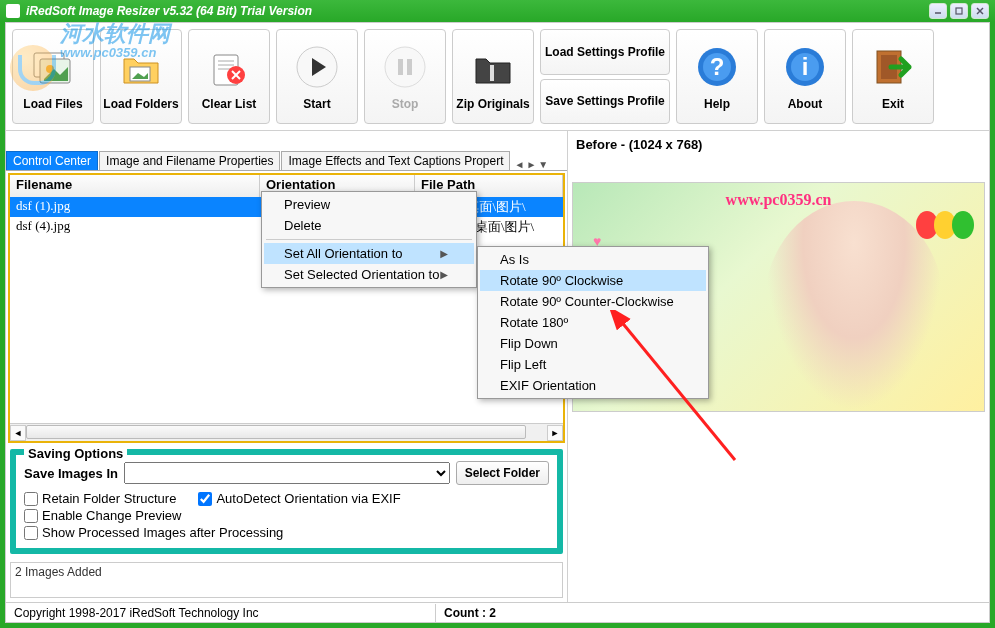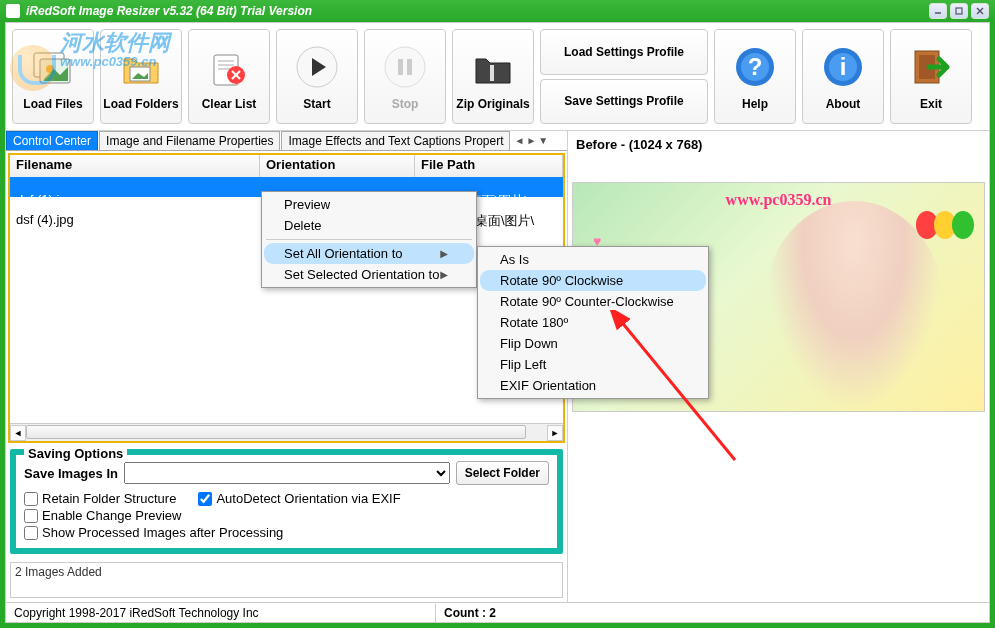--- a/index.html
+++ b/index.html
@@ -13,48 +13,48 @@
 .titlebar .winbtn svg { width: 10px; height: 10px; }
 
 
 .app { position: absolute; left: 5px; right: 5px; top: 22px; bottom: 5px; background: #fff; border: 1px solid #ccc; display: flex; flex-direction: column; }
 
 
 .toolbar { height: 108px; border-bottom: 1px solid #d0d0d0; display: flex; align-items: stretch; padding: 6px; gap: 6px; background: #fff; position: relative; }
 .tbtn { width: 82px; border: 1px solid #ccc; border-radius: 4px; background: linear-gradient(#fff,#f4f4f4); display: flex; flex-direction: column; align-items: center; justify-content: center; font-size: 12px; font-weight: bold; cursor: pointer; padding: 4px 2px; }
 .tbtn .icon { width: 48px; height: 48px; display: flex; align-items: center; justify-content: center; margin-bottom: 6px; }
 .tbtn.disabled { color: #aaa; }
-.tstack { display: flex; flex-direction: column; gap: 4px; width: 168px; }
+.tstack { display: flex; flex-direction: column; gap: 4px; width: 130px; }
 .tstack .tbtn { width: 100%; height: 46px; flex-direction: row; }
 
 
 .watermark { position: absolute; left: 0; top: -4px; pointer-events: none; color: #1596e8; opacity: .55; font-size: 22px; font-weight: bold; font-style: italic; z-index: 5;}
 .watermark .small { font-size: 13px; display:block; color:#1596e8; margin-top:-4px;}
 .watermark .orb { position:absolute; left:4px; top:26px; width:46px; height:46px; background: radial-gradient(circle at 30% 30%, #ffd070, #ff9a1e); border-radius:50%; opacity:.7;}
 .watermark .orb::after{content:"";position:absolute;left:8px;top:10px;width:30px;height:26px;border:4px solid #1596e8;border-top:none;border-radius:0 0 16px 16px;}
 
 
 .main { flex: 1; display: flex; min-height: 0; }
 .leftpane { width: 562px; display: flex; flex-direction: column; border-right: 1px solid #d0d0d0; }
 .rightpane { flex: 1; display: flex; flex-direction: column; padding: 4px; gap: 28px; }
 
 
-.tabbar { height: 20px; display: flex; align-items: center; border-bottom: 1px solid #aaa; font-size: 12px; }
+.tabbar { height: 20px; display: flex; align-items: flex-end; border-bottom: 1px solid #aaa; font-size: 12px; margin-top: 20px; }
 .tab { padding: 2px 6px; border: 1px solid #aaa; border-bottom: none; background: #f4f4f4; margin-right: 1px; cursor: pointer; }
 .tab.active { background: #0a84ff; color: #fff; border-color: #0a6cd0; }
 .tabnav { display: flex; align-items: center; gap: 2px; padding: 0 3px; }
 .tabnav span { font-size: 10px; cursor: pointer; color: #555; }
 
 
 .tablewrap { flex: 1; display: flex; flex-direction: column; border: 2px solid #eab308; margin: 2px; min-height: 0; }
 .thead { display: flex; height: 22px; background: linear-gradient(#fdfdfd,#eee); font-size: 13px; font-weight: bold; }
 .thead > div { border-right: 1px solid #ccc; padding: 2px 6px; }
 .tbody { flex: 1; overflow: hidden; font-size: 13px; position: relative; }
 .trow { display: flex; height: 20px; }
-.trow > div { padding: 15px 6px; white-space: nowrap; overflow: hidden; }
+.trow > div { padding: 1px 6px; white-space: nowrap; overflow: hidden; font-family: Liberation Serif, serif; }
 .trow.selected { background: #0a84ff; color: #fff; }
 .col-file { width: 250px; }
 .col-orient { width: 155px; }
 .col-path { flex: 1; }
 .hscroll { height: 18px; background: #f0f0f0; border-top: 1px solid #ccc; display:flex; align-items:center;}
 .hscroll .arrow{width:16px;height:16px;border:1px solid #ccc;background:#fafafa;display:flex;align-items:center;justify-content:center;font-size:9px;}
 .hscroll .track{flex:1;height:16px;position:relative;}
 .hscroll .thumb{position:absolute;left:0;top:0;height:14px;width:96%;border:1px solid #bbb;background:linear-gradient(#fafafa,#e8e8e8);border-radius:2px;}
 
 
@@ -85,21 +85,21 @@
 .preview .person { position: absolute; right: 40px; top: 18px; width: 180px; height: 210px; background: radial-gradient(ellipse at 50% 20%, #f8e0d0 0%, #f0d0c0 40%, transparent 70%); border-radius: 50% 50% 30% 30%; }
 .preview .balloons { position: absolute; right: 12px; top: 30px; }
 .preview .balloon { width: 22px; height: 28px; border-radius: 50%; display: inline-block; margin: -2px; }
 .preview .b1{background:#ff4040;} .preview .b2{background:#ffd030;} .preview .b3{background:#30c030;}
 .preview .heart { position:absolute; color:#ff77aa; font-size:14px;}
 .rightrest { flex:1; }
 
 
 .ctxmenu { position: absolute; background: #f7f7f7; border: 1px solid #999; box-shadow: 2px 2px 6px rgba(0,0,0,.3); font-size: 13px; padding: 2px; z-index: 50; }
 .ctxmenu .item { padding: 3px 26px 3px 20px; cursor: pointer; white-space: nowrap; display: flex; justify-content: space-between; align-items: center; min-width: 190px; }
-.ctxmenu .item.hl { background: #bfe3ff; border-radius: 9px; }
+.ctxmenu .item.hl { background: #bfe3ff; }
 .ctxmenu .sep { height: 1px; background: #ccc; margin: 3px 2px; }
 .ctxmenu .arrow { font-size: 10px; color: #555; }
 
 
 .red-arrow { position: absolute; z-index: 60; pointer-events: none; }
 </style>
 </head>
 <body>
 
 <div class="titlebar">
@@ -121,21 +121,21 @@
         <line x1="2" y1="2" x2="8" y2="8" stroke="#556" stroke-width="1.5"></line>
         <line x1="8" y1="2" x2="2" y2="8" stroke="#556" stroke-width="1.5"></line>
       </svg>
     </span>
 </div>
 
 <div class="app">
 
   <div class="watermark">
     <div class="orb"></div>
-    <div style="margin-left:54px;margin-top:9px;">河水软件网</div>
+    <div style="margin-left:54px;">河水软件网</div>
     <span class="small" style="margin-left:54px;">www.pc0359.cn</span>
   </div>
 
   <div class="toolbar">
     <div class="tbtn">
       <span class="icon">
           <svg width="46" height="40">
             <rect x="4" y="6" width="30" height="24" rx="2" fill="#fff" stroke="#888"></rect>
             <rect x="10" y="12" width="30" height="24" rx="2" fill="#e8f4e8" stroke="#888"></rect>
             <circle cx="20" cy="22" r="4" fill="#f0b030"></circle>

